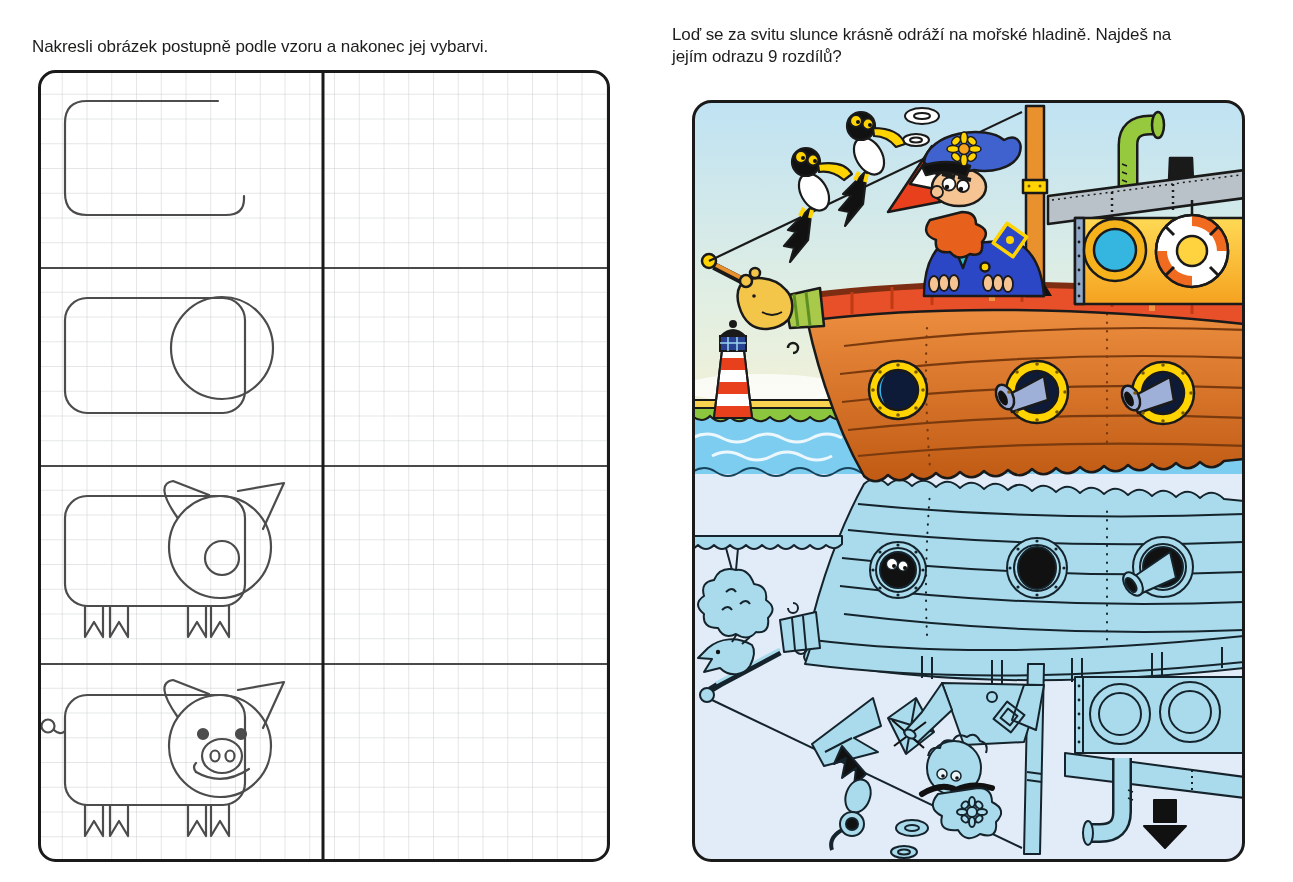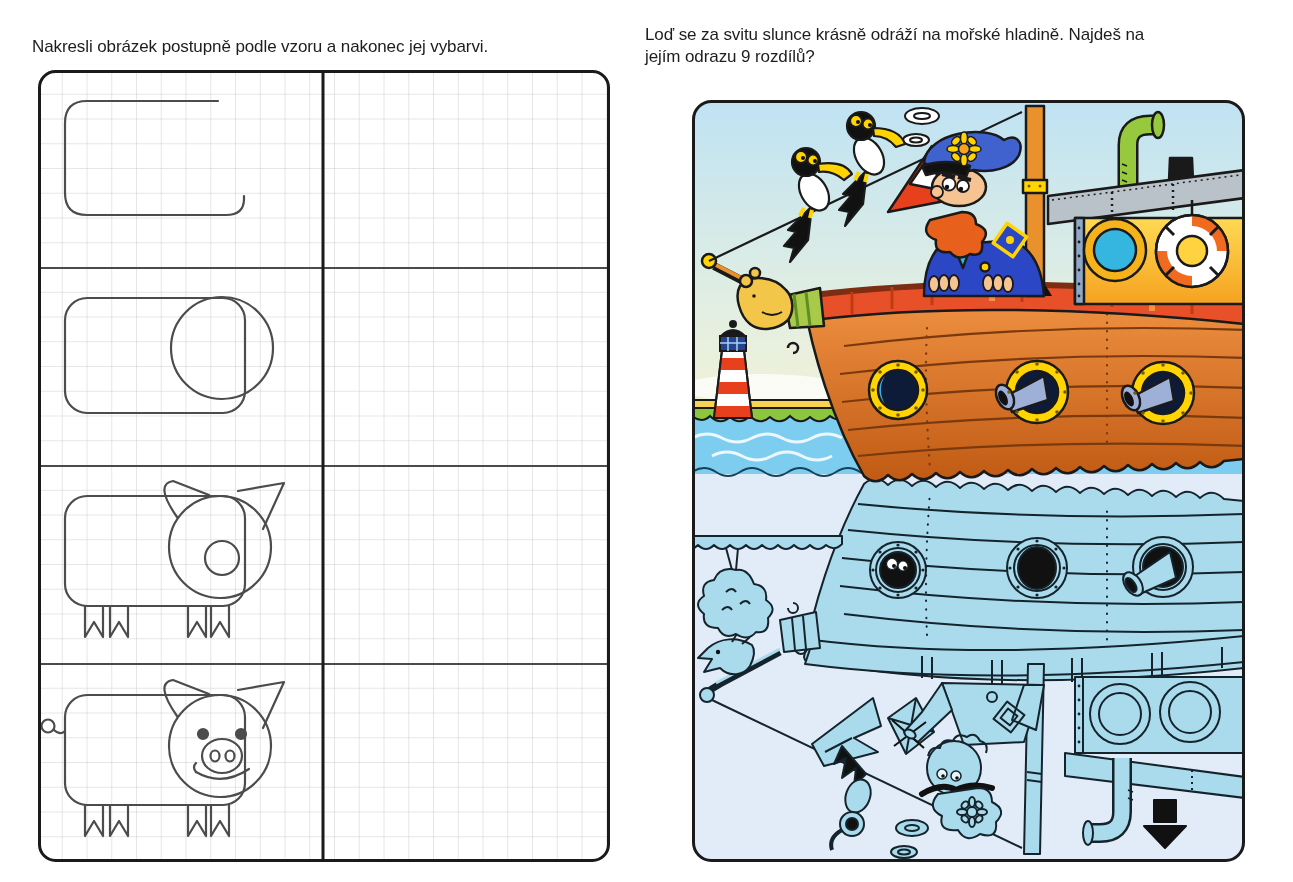--- a/index.html
+++ b/index.html
@@ -1,21 +1,21 @@
 <!DOCTYPE html>
 <html><head>
 <meta charset="utf-8">
 <style>
   html,body{margin:0;padding:0;background:#ffffff;}
   .page{position:relative;width:1293px;height:882px;background:#ffffff;overflow:hidden;
         font-family:"Liberation Sans", sans-serif;color:#1d1d1b;}
   .instruction{position:absolute;font-size:17px;line-height:22px;letter-spacing:-0.1px;
         font-weight:500;color:#1d1d1b;margin:0;}
   #instr-left{left:32px;top:24px;width:600px;margin-top:12px;}
-  #instr-right{left:645px;top:24px;width:535px;}
+  #instr-right{left:672px;top:24px;width:535px;}
   .panel{position:absolute;}
   #left-panel{left:38px;top:70px;width:572px;height:792px;}
   #right-panel{left:692px;top:100px;width:553px;height:762px;}
   svg{display:block;}
 </style>
 </head>
 <body>
 
 <div class="page">
 

